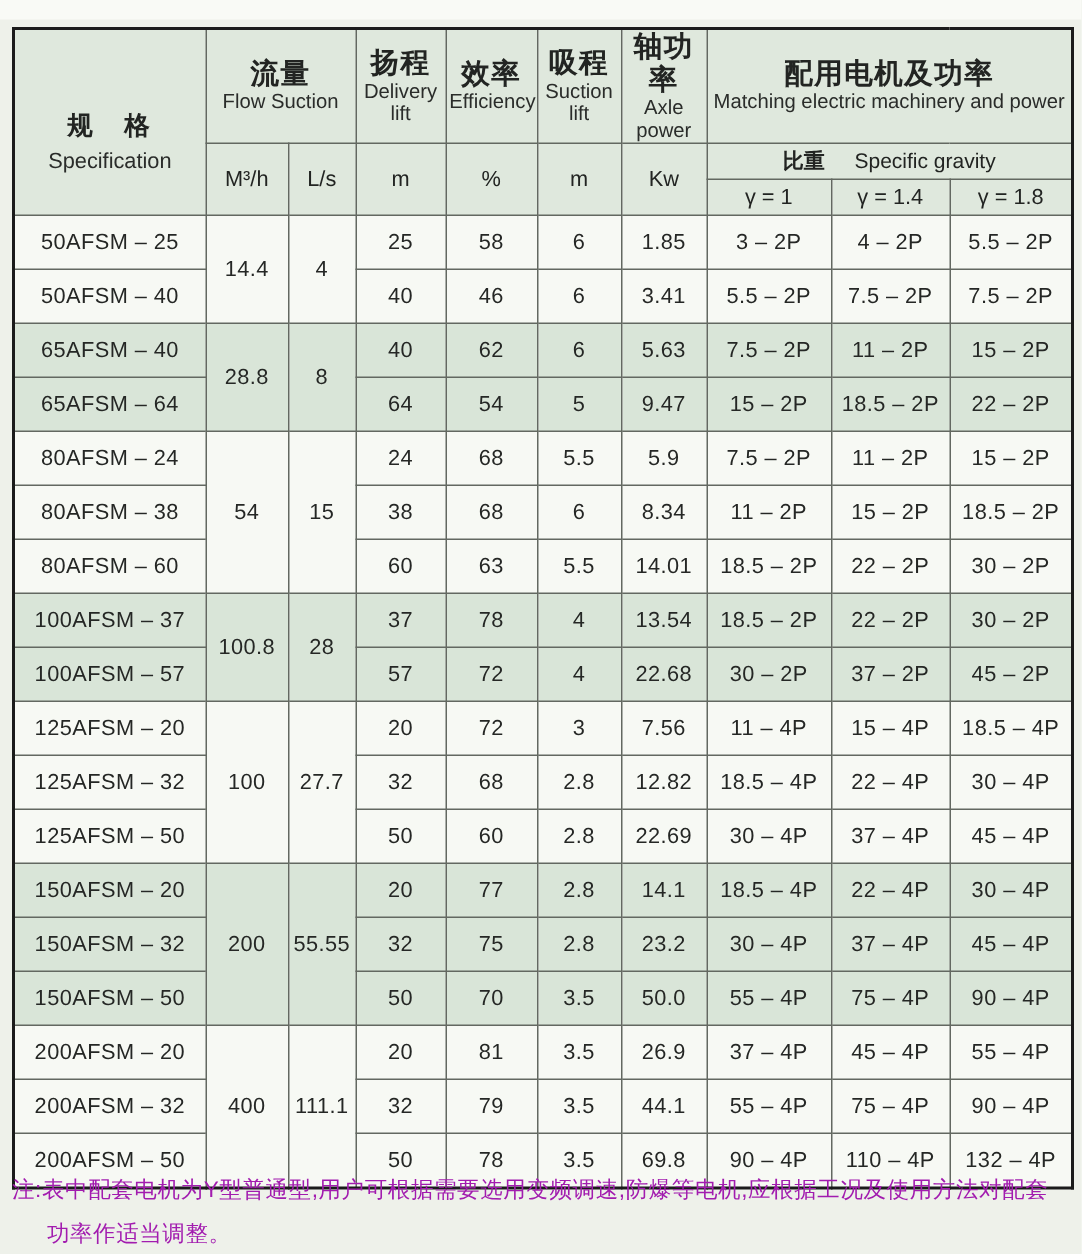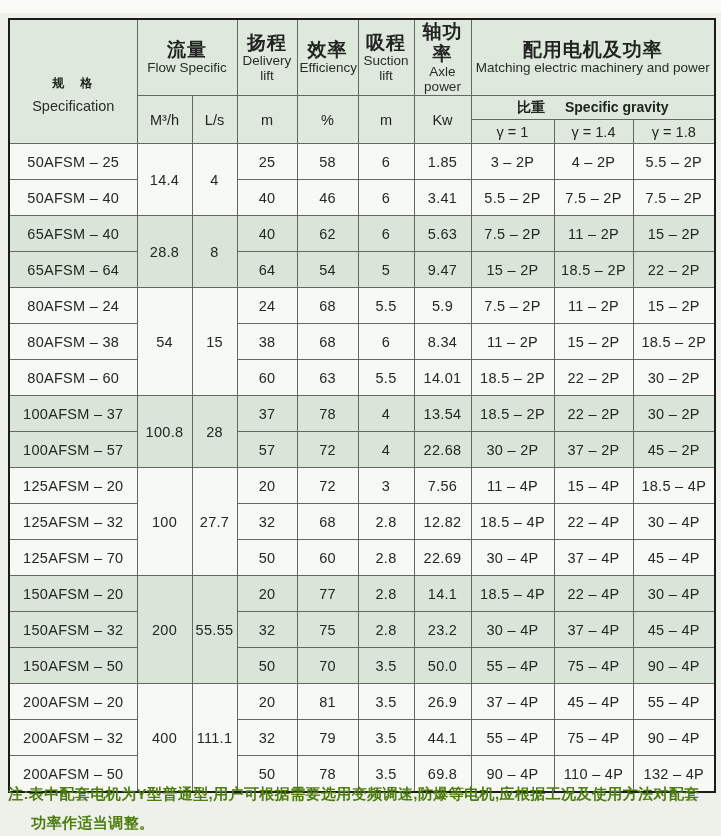--- a/index.html
+++ b/index.html
@@ -41,34 +41,34 @@
     padding:1px 2px;
     overflow:hidden;
   }
   table.spec-table{border:2px solid var(--outer);}
   thead th{background:var(--header-bg);font-weight:400;}
   thead .cn{font-weight:700;font-size:19px;letter-spacing:1px;line-height:1.15;}
   thead .en{font-weight:400;font-size:13.5px;line-height:1.1;color:#2a2c2a;}
   tr.hrow1{height:57px;}
   tr.hrow2{height:24px;}
   tr.hrow3{height:24px;}
-  th.spec-head .cn{font-size:12px;letter-spacing:2px;margin-top:28px;}
+  th.spec-head .cn{font-size:17px;letter-spacing:2px;margin-top:28px;}
   th.spec-head .en{font-size:14.5px;margin-top:8px;}
   th.unit{font-size:14.5px;}
   th.gravity{font-size:14px;font-weight:700;}
-  th.gravity .en-part{font-weight:700;margin-left:16px;}
+  th.gravity .en-part{font-weight:400;margin-left:16px;}
   th.gamma{font-size:14.5px;}
   tbody tr{height:36px;}
   tbody td{font-size:14.5px;color:#252725;letter-spacing:0.3px;white-space:nowrap;}
   tbody td.spec-cell{font-size:14.5px;}
   tr.row-white td{background:var(--row-white);}
   tr.row-green td{background:var(--row-green);}
   .note{
     position:absolute;left:8px;top:780px;width:706px;
-    font-size:15px;font-weight:700;color:#4d7c0f;
+    font-size:15px;font-weight:400;color:#a21caf;
     line-height:1.9;
     padding-left:1.55em;text-indent:-1.55em;
     letter-spacing:0.4px;
   }
 </style>
 </head>
 <body>
 
 <div class="top-strip"></div>
 
@@ -86,21 +86,21 @@
     <col style="width:82px">
   </colgroup>
   <thead>
     <tr class="hrow1">
       <th rowspan="3" class="spec-head">
         <div class="cn">规　格</div>
         <div class="en">Specification</div>
       </th>
       <th colspan="2">
         <div class="cn">流量</div>
-        <div class="en">Flow Specific</div>
+        <div class="en">Flow Suction</div>
       </th>
       <th>
         <div class="cn">扬程</div>
         <div class="en">Delivery lift</div>
       </th>
       <th>
         <div class="cn">效率</div>
         <div class="en">Efficiency</div>
       </th>
       <th>
@@ -249,21 +249,21 @@
         <td class="spec-cell">125AFSM – 32</td>
         <td>32</td>
         <td>68</td>
         <td>2.8</td>
         <td>12.82</td>
         <td>18.5 – 4P</td>
         <td>22 – 4P</td>
         <td>30 – 4P</td>
       </tr>
       <tr class="row-white">
-        <td class="spec-cell">125AFSM – 70</td>
+        <td class="spec-cell">125AFSM – 50</td>
         <td>50</td>
         <td>60</td>
         <td>2.8</td>
         <td>22.69</td>
         <td>30 – 4P</td>
         <td>37 – 4P</td>
         <td>45 – 4P</td>
       </tr>
       <tr class="row-green">
         <td class="spec-cell">150AFSM – 20</td>

